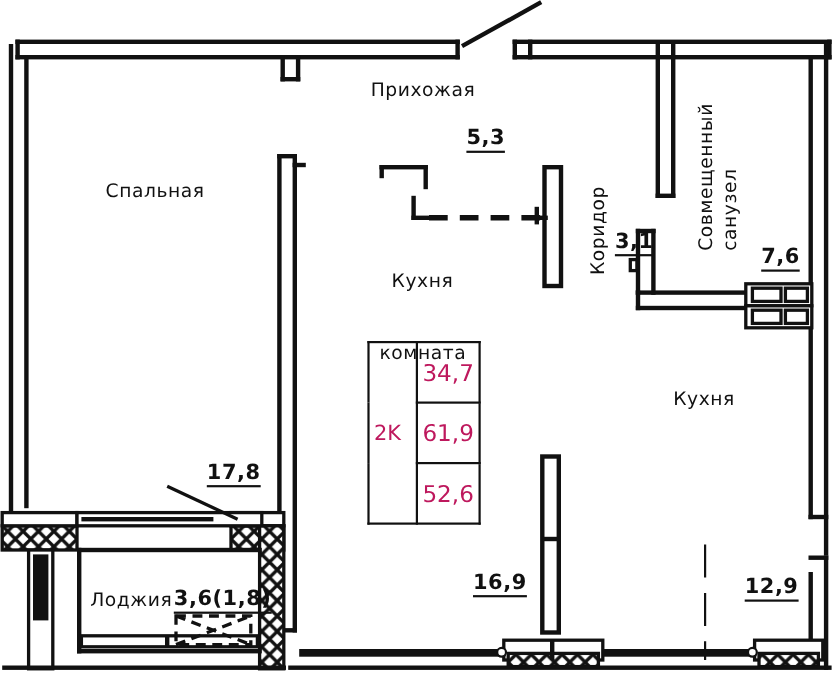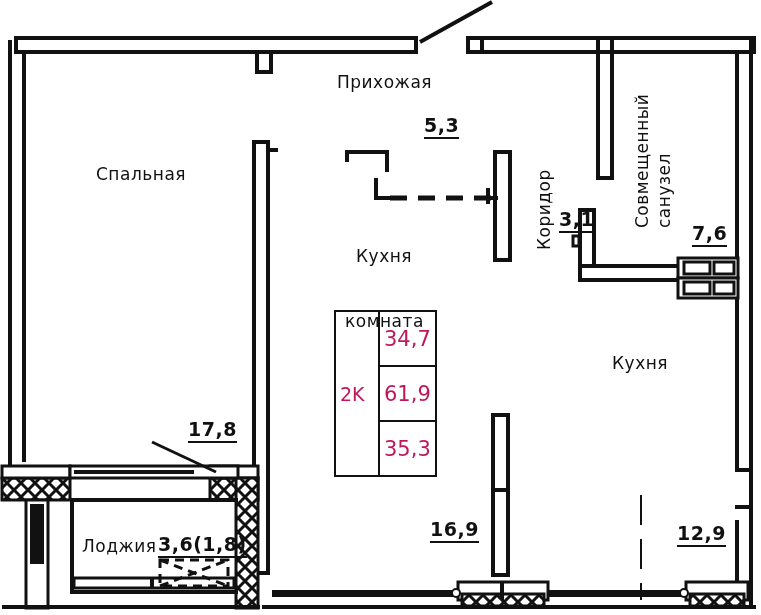--- a/index.html
+++ b/index.html
@@ -207,19 +207,19 @@
     <table>
       <tbody>
           <tr>
         <td class="k" rowspan="3">2K</td>
         <td>34,7</td>
       </tr>
       <tr>
         <td>61,9</td>
       </tr>
       <tr>
-        <td>35,3</td>
+        <td>52,6</td>
       </tr>
     </tbody>
       </table>
   </div>
 
 </div>
 
 </body></html>

